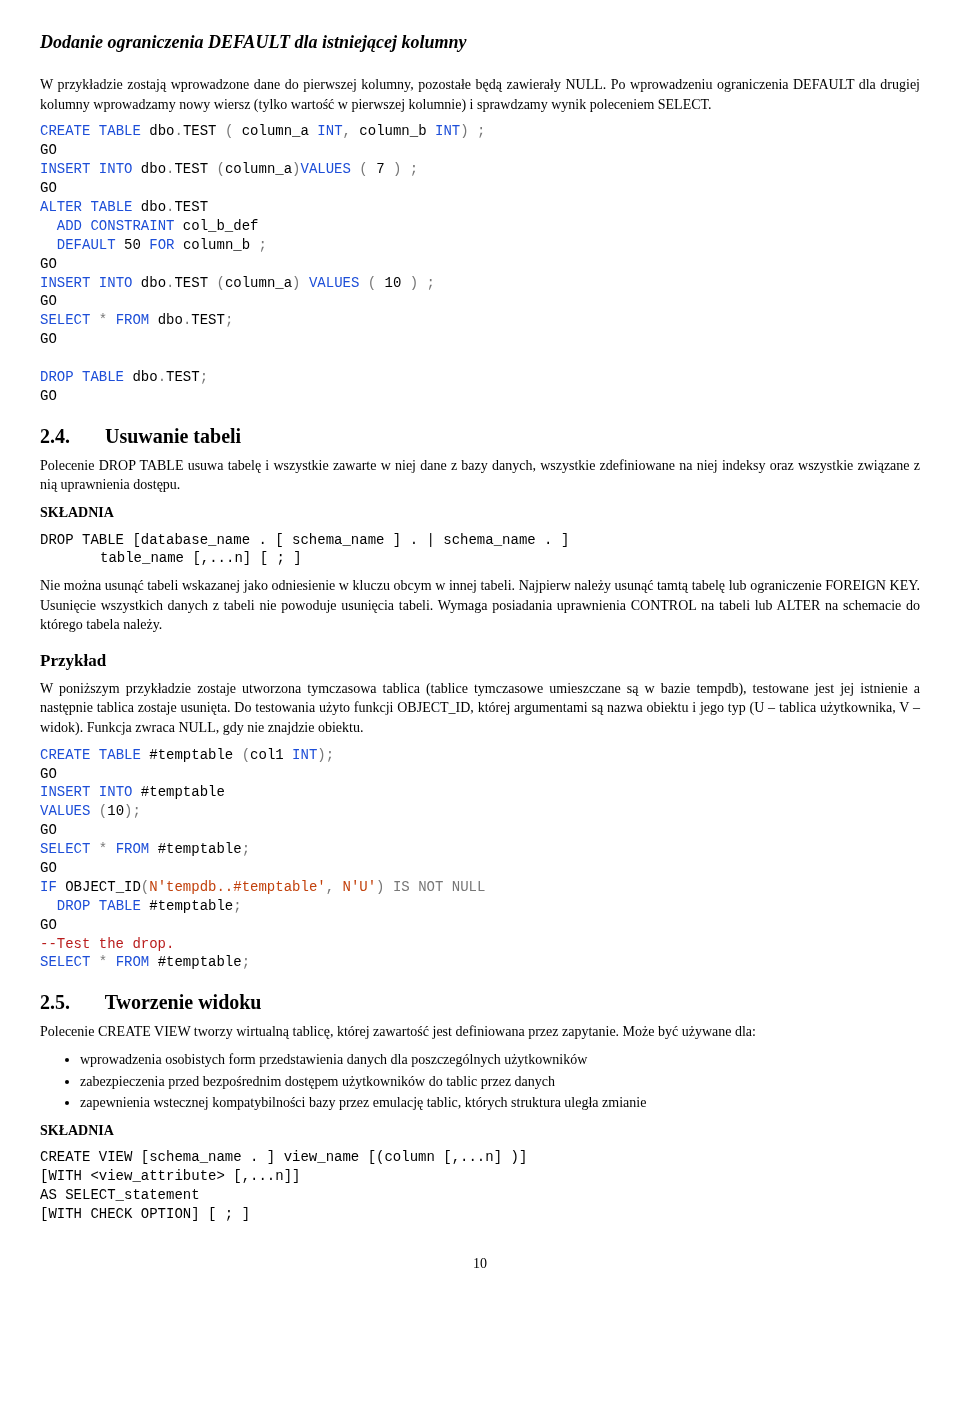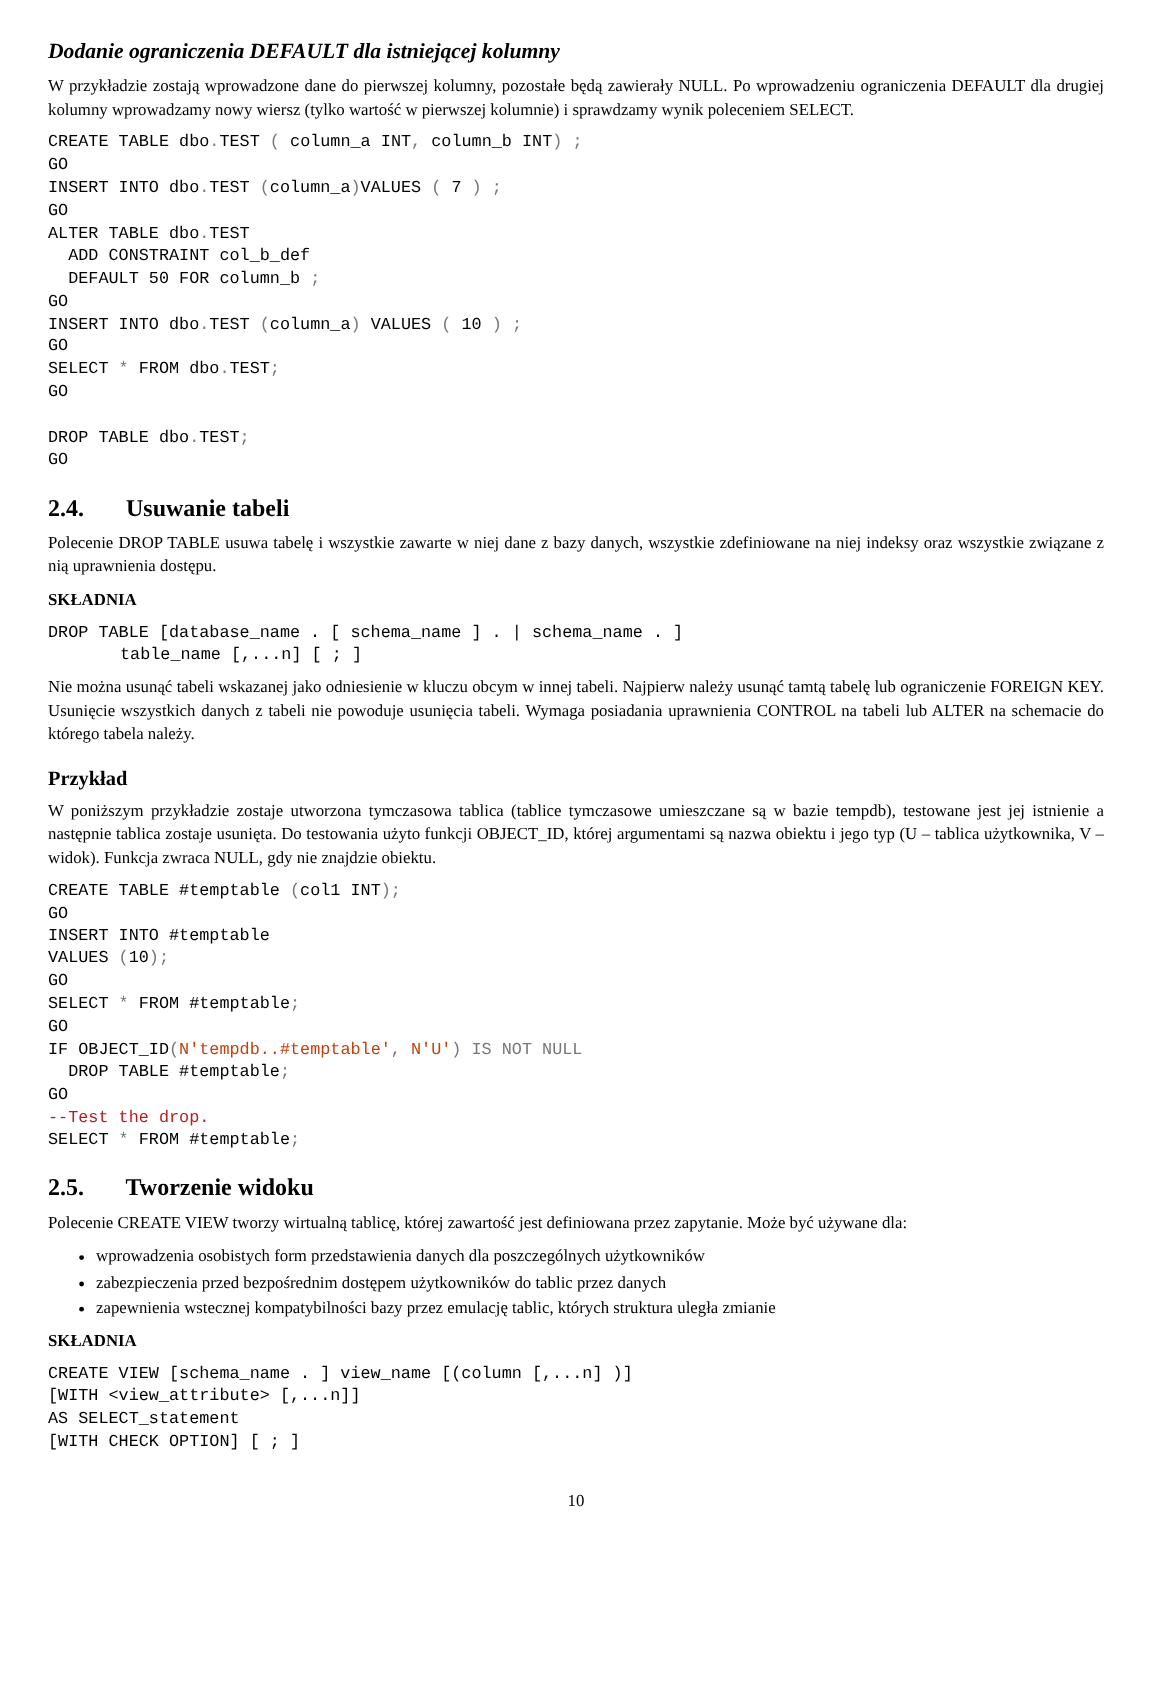--- a/index.html
+++ b/index.html
@@ -9,21 +9,21 @@
     padding: 30px 40px;
     background: #fff;
     color: #000;
     font-size: 14px;
     line-height: 1.4;
   }
   h2.section-title {
     font-style: italic;
     font-weight: bold;
     font-size: 18px;
-    margin: 0 0 8px 0;
+    margin: 0 0 20px 0;
   }
   h2.numbered {
     font-weight: bold;
     font-size: 20px;
     margin: 16px 0 6px 0;
     font-style: normal;
   }
   h2.numbered .num { display:inline-block; min-width:60px; }
   h3.sub {
     font-weight: bold;
@@ -32,21 +32,21 @@
   }
   p { margin: 4px 0 8px 0; text-align: justify; }
   .bold-label { font-weight: bold; }
   pre.code {
     font-family: 'Courier New', monospace;
     font-size: 14px;
     white-space: pre;
     margin: 2px 0 8px 0;
     line-height: 1.35;
   }
-  pre.code .kw { color: #000000; }
+  pre.code .kw { color: #1d4ed8; }
   pre.code .fn { color: #000000; }
   pre.code .cm { color: #b91c1c; }
   pre.code .str { color: #c2410c; }
   pre.code .gy { color: #777; }
   ul.bullets { margin: 4px 0 8px 0; padding-left: 40px; }
   ul.bullets li { margin: 2px 0; }
   .page-num { text-align:center; margin-top:30px; font-size:14px; }
   .indent { padding-left: 60px; display:block; }
 </style>
 </head>

